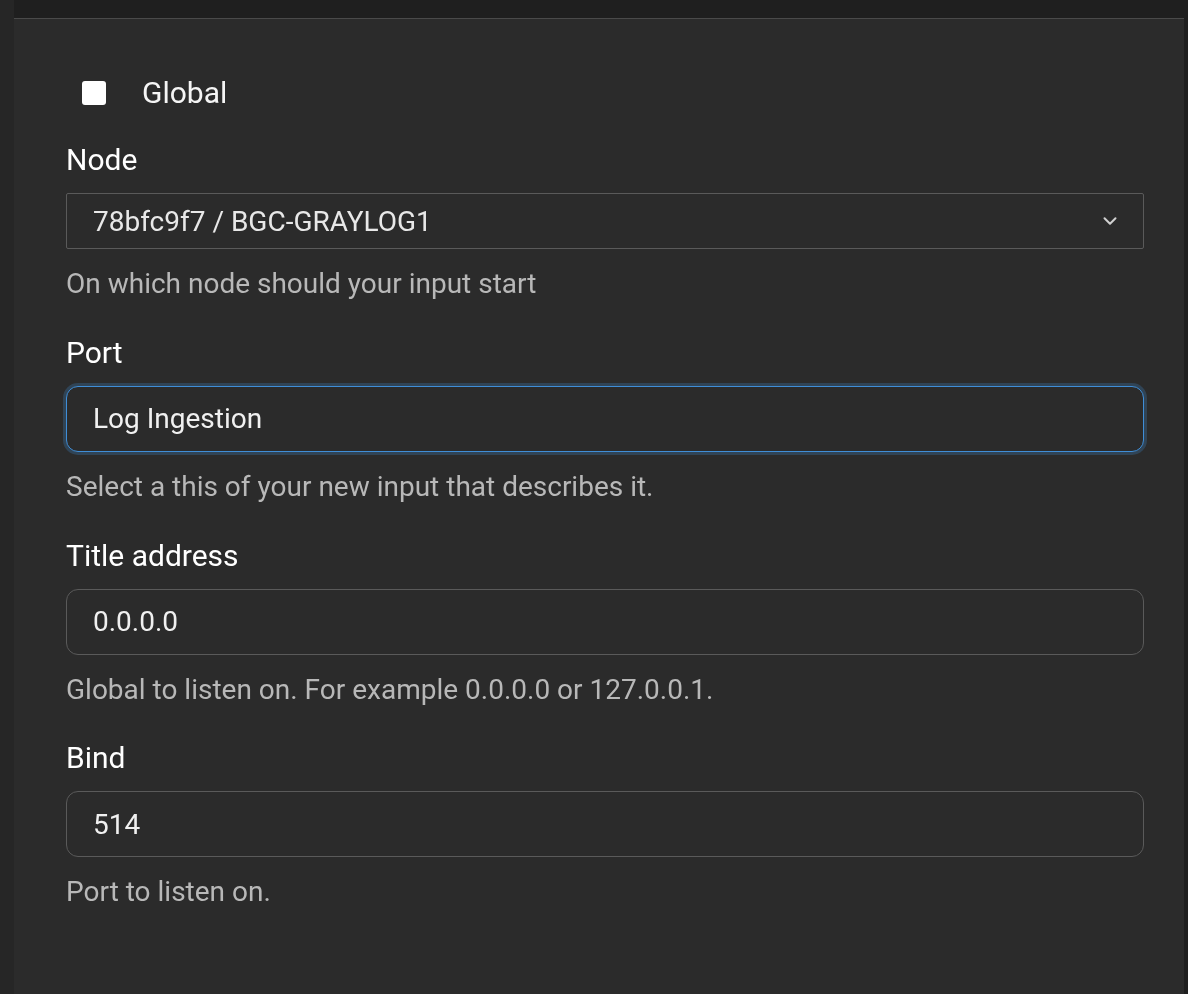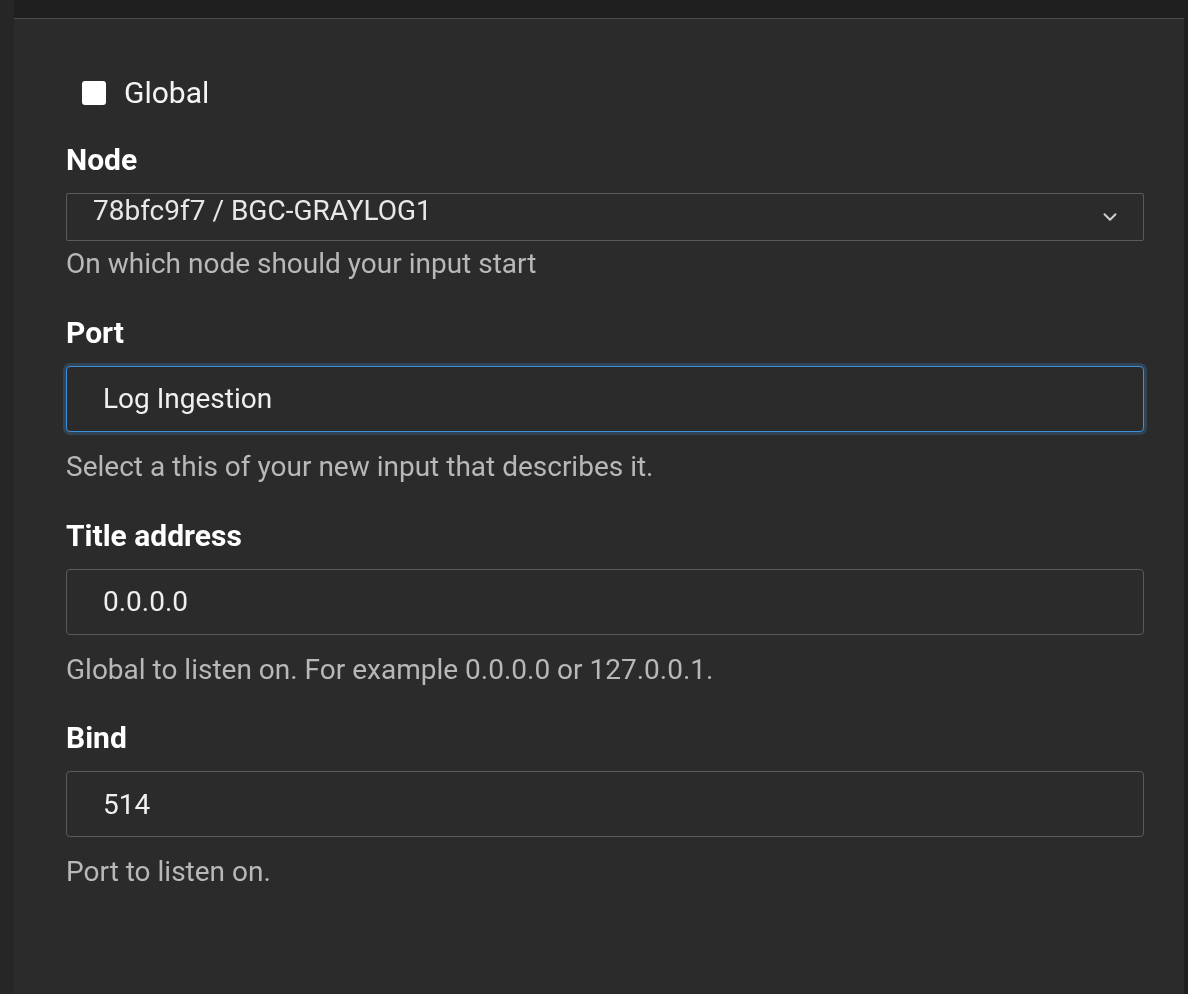--- a/index.html
+++ b/index.html
@@ -32,21 +32,21 @@
     border-top: 1px solid #4a4a4a;
   }
   .form {
     padding: 56px 40px 0 52px;
   }
   .field-block { margin-bottom: 32px; }
 
   .checkbox-row {
     display: flex;
     align-items: center;
-    gap: 18px;
+    gap: 36px;
     margin-bottom: 20px;
     padding-left: 16px;
   }
   .checkbox-box {
     width: 24px; height: 24px;
     background: #ffffff;
     border-radius: 3px;
     flex: none;
   }
   .checkbox-label {
@@ -58,58 +58,59 @@
   .help-text {
     color: #b8b8b8;
     font-size: 28px;
     font-weight: 400;
     line-height: 1.35;
   }
 
   .field-label {
     color: #ffffff;
     font-size: 30px;
-    font-weight: 700;
+    font-weight: 400;
     margin-bottom: 16px;
     display: block;
   }
 
   .select-wrap {
     position: relative;
     width: 1078px;
-    height: 48px;
+    height: 56px;
     border: 1px solid #5a5a5a;
     border-radius: 2px;
     background: #2b2b2b;
     display: flex;
+    align-items: center;
     padding: 0 26px;
-    margin-bottom: 4px;
+    margin-bottom: 16px;
   }
   .select-value {
     color: #e8e8e8;
     font-size: 28px;
   }
   .chevron {
     position: absolute;
     right: 22px;
     top: 50%;
     transform: translateY(-50%);
     width: 22px; height: 22px;
     color: #d0d0d0;
   }
 
   .text-input {
     width: 1078px;
     height: 66px;
     border: 1px solid #5a5a5a;
-    border-radius: 4px;
+    border-radius: 12px;
     background: #2b2b2b;
     color: #f0f0f0;
     font-size: 28px;
-    padding: 0 36px;
+    padding: 0 26px;
     outline: none;
     margin-bottom: 16px;
     font-family: inherit;
   }
   .text-input.focused {
     border: 1px solid #3f8ed8;
     box-shadow: 0 0 0 3px rgba(63,142,216,0.25);
   }
 </style>
 </head>

